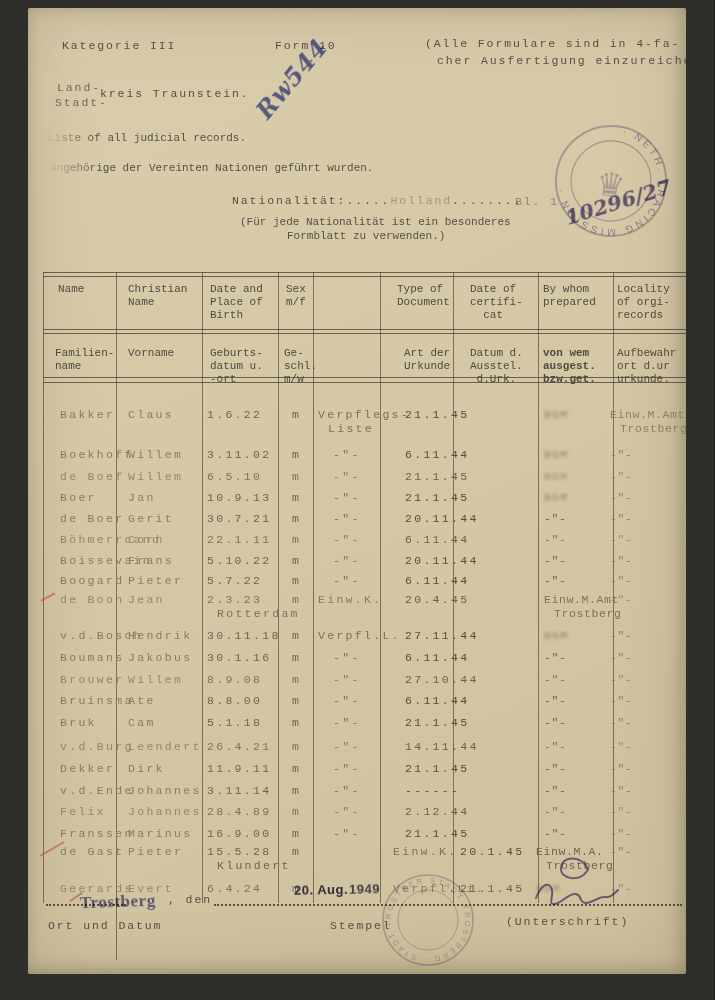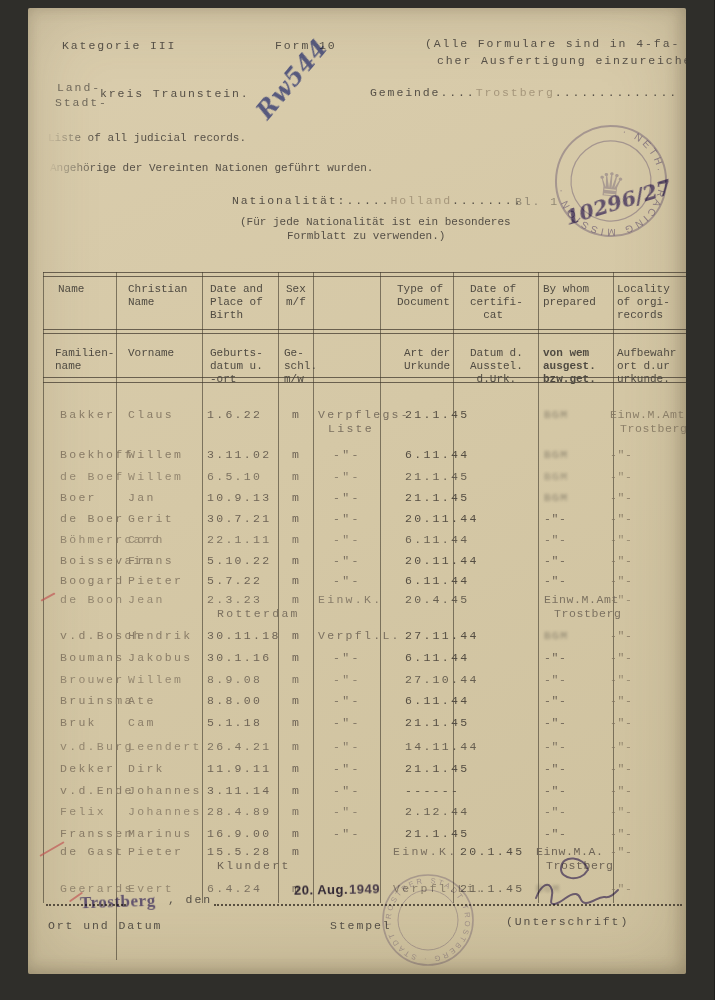--- a/index.html
+++ b/index.html
@@ -66,21 +66,20 @@
 
     <div class="t pica" style="left:34px;top:30px">Kategorie III</div>
     <div class="t pica" style="left:247px;top:30px">Form 10</div>
     <div class="t pica" style="left:397px;top:28px">(Alle Formulare sind in 4-fa-</div>
     <div class="t pica" style="left:409px;top:45px">cher Ausfertigung einzureichen.)</div>
 
     <div class="t pica" style="left:29px;top:72px;opacity:.8">Land-</div>
     <div class="t pica" style="left:27px;top:87px;opacity:.8">Stadt-</div>
     <div class="t pica" style="left:72px;top:78px">kreis Traunstein.</div>
 
-    <div class="t pica" style="left:342px;top:77px"><span>Gemeinde....</span><span class="faintv">Trostberg</span><span>..............</span></div>
 
     <div class="t elite fade-l" style="left:20px;top:124px">Liste of all judicial records.</div>
     <div class="t elite fade-l" style="left:22px;top:154px">Angehörige der Vereinten Nationen geführt wurden.</div>
 
     <div class="t pica" style="left:204px;top:185px"><span>Nationalität:.....</span><span class="faintv">Holland</span><span>........</span></div>
     <div class="t pica bl1">Bl. 1</div>
     <div class="t elite" style="left:212px;top:208px">(Für jede Nationalität ist ein besonderes</div>
     <div class="t elite" style="left:259px;top:222px">Formblatt zu verwenden.)</div>
 
     <div class="hl" style="top:264px"></div>

